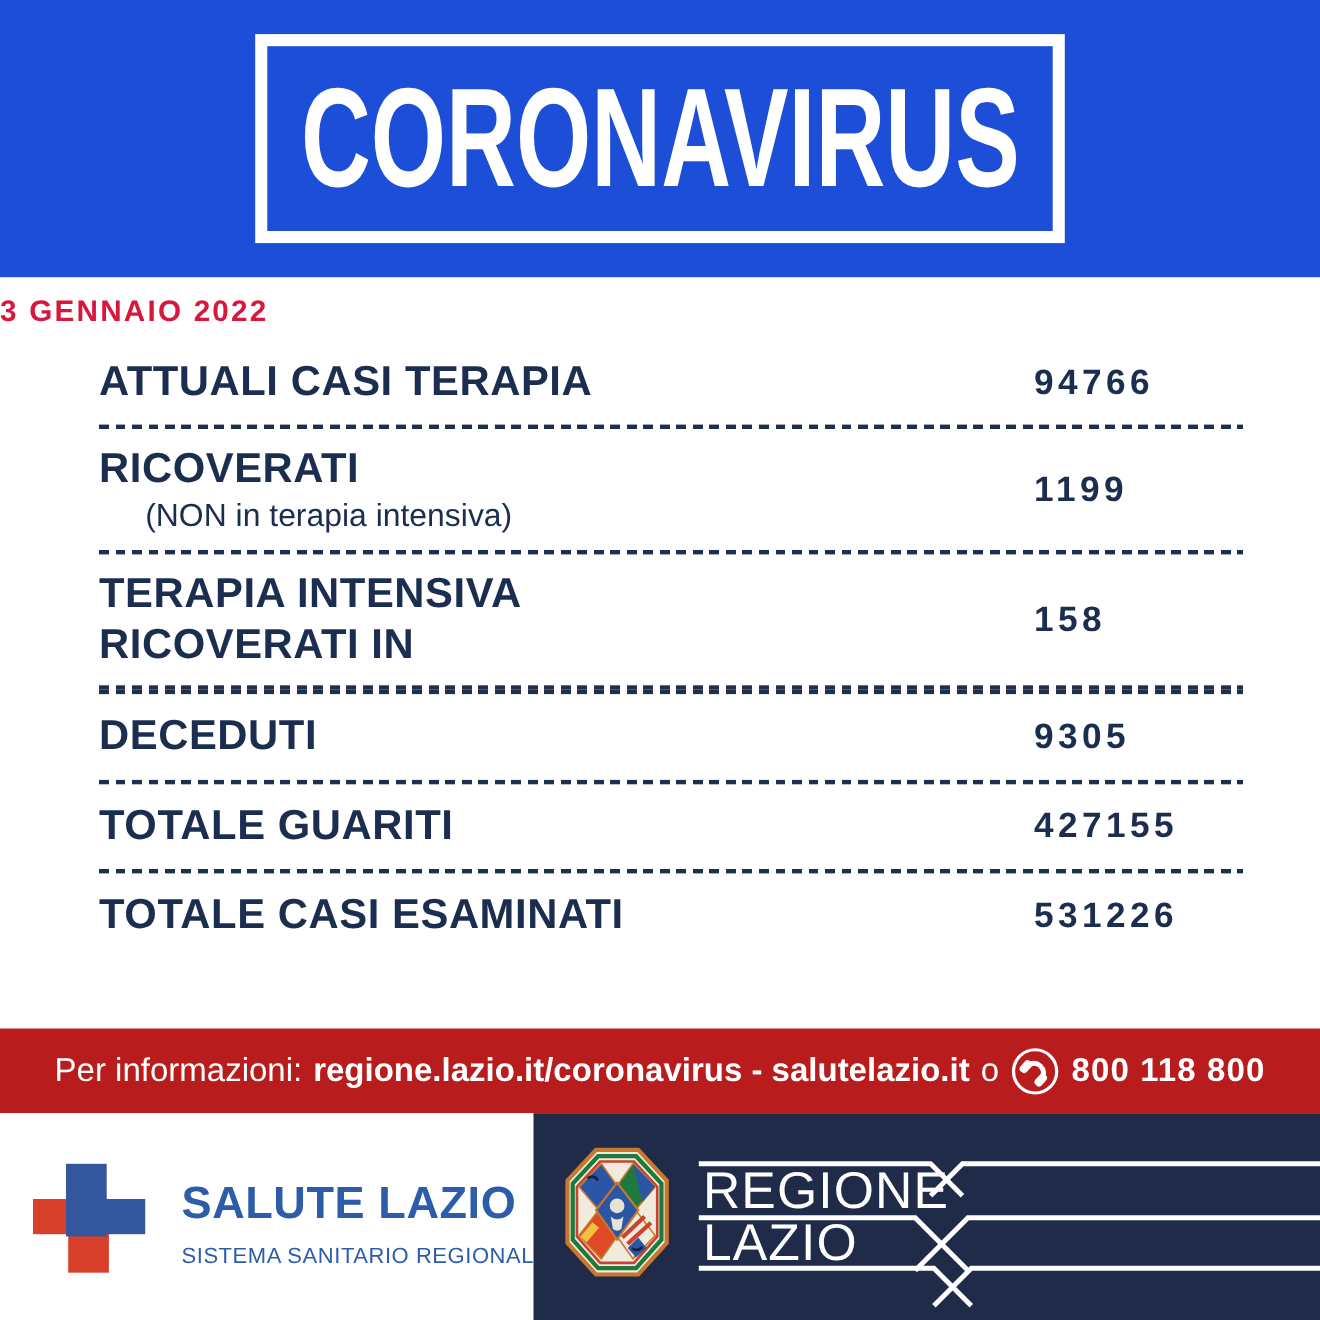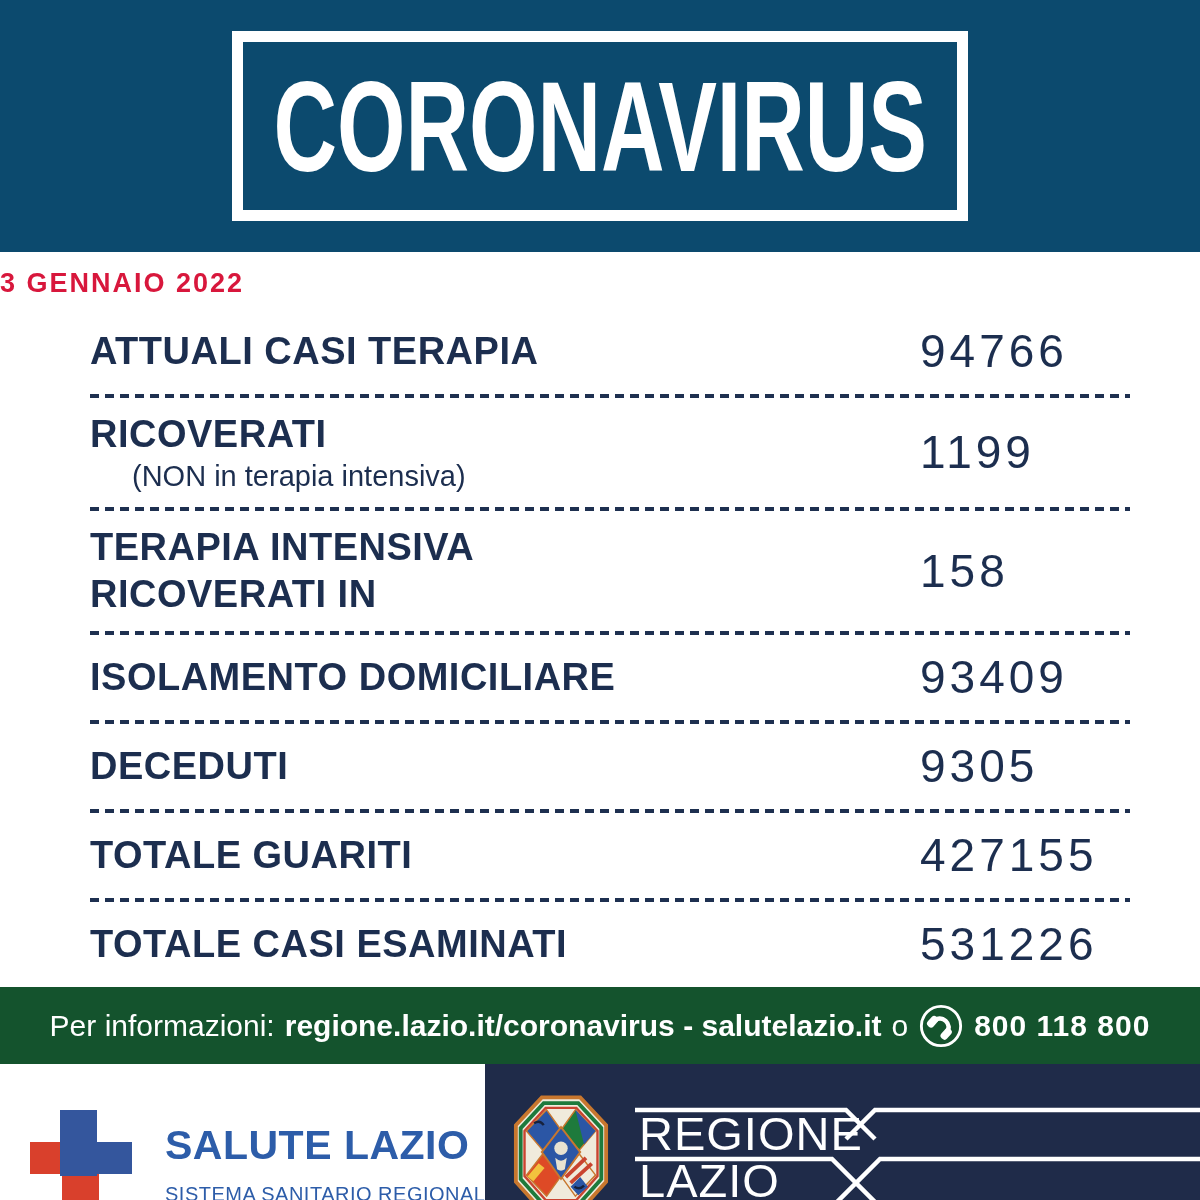--- a/index.html
+++ b/index.html
@@ -8,21 +8,21 @@
     font-family: "Liberation Sans", sans-serif;
     background: #ffffff;
     overflow: hidden;
     position: relative;
   }
   .page { width: 1200px; height: 1200px; display: flex; flex-direction: column; }
 
   
   .header {
     height: 252px;
-    background: #0c4a6e;
+    background: #1d4ed8;
     display: flex;
     align-items: center;
     justify-content: center;
     flex: 0 0 auto;
   }
   .title-box {
     width: 736px;
     height: 190px;
     border: 11px solid #ffffff;
     display: flex;
@@ -54,24 +54,25 @@
   .stats {
     margin: 10px 70px 0 90px;
     width: 1040px;
     flex: 0 0 auto;
     color: #1C2E4F;
   }
   .srow { display: flex; align-items: center; }
   .srow .lbl { flex: 0 0 830px; }
   .srow .val {
     flex: 1;
-    font-size: 46px;
-    font-weight: 400;
+    font-size: 32px;
+    font-weight: 700;
     letter-spacing: 4px;
     white-space: nowrap;
+    margin-left: 20px;
   }
   .lbl .main {
     font-size: 38px;
     font-weight: 800;
     letter-spacing: 0.5px;
     line-height: 1.22;
   }
   .lbl .sub {
     font-size: 29px;
     font-weight: 400;
@@ -83,21 +84,21 @@
   .pad-m { padding: 13px 0 14px 0; }   
   .sep {
     height: 4px;
     background-image: repeating-linear-gradient(90deg, #1E3050 0 9px, transparent 9px 15px);
   }
 
   
   .infobar {
     margin-top: auto;
     height: 77px;
-    background: #14532d;
+    background: #b91c1c;
     color: #ffffff;
     display: flex;
     align-items: center;
     justify-content: center;
     gap: 10px;
     font-size: 30px;
     flex: 0 0 auto;
     white-space: nowrap;
   }
   .infobar .bold { font-weight: 800; }
@@ -170,26 +171,20 @@
 
     <div class="srow pad-m">
       <div class="lbl">
         <div class="main">TERAPIA INTENSIVA</div>
         <div class="main">RICOVERATI IN</div>
       </div>
       <div class="val">158</div>
     </div>
     <div class="sep"></div>
 
-    <div class="srow pad-s">
-      <div class="lbl">
-          <div class="main">ISOLAMENTO DOMICILIARE</div>
-        </div>
-      <div class="val">93409</div>
-    </div>
     <div class="sep"></div>
 
     <div class="srow pad-s">
       <div class="lbl">
           <div class="main">DECEDUTI</div>
         </div>
       <div class="val">9305</div>
     </div>
     <div class="sep"></div>
 

